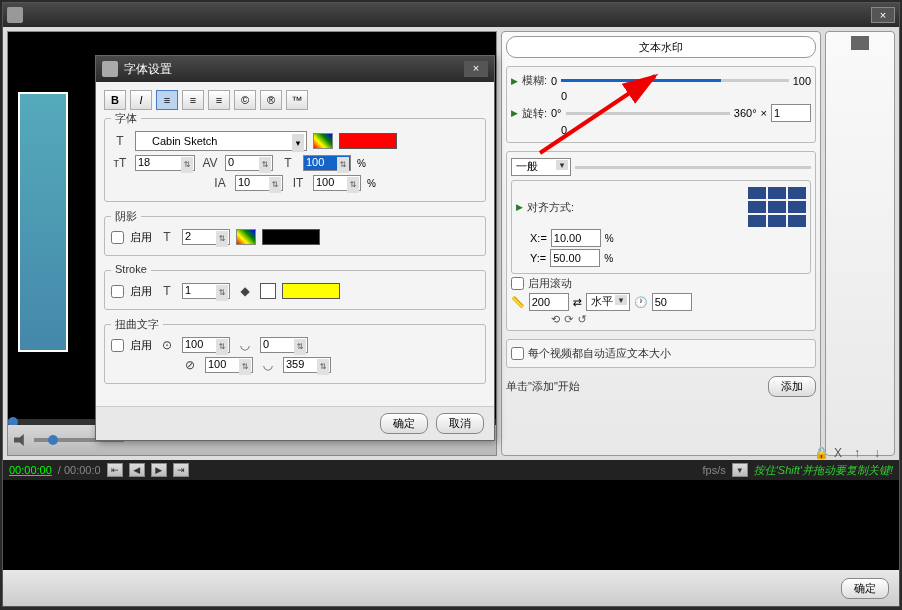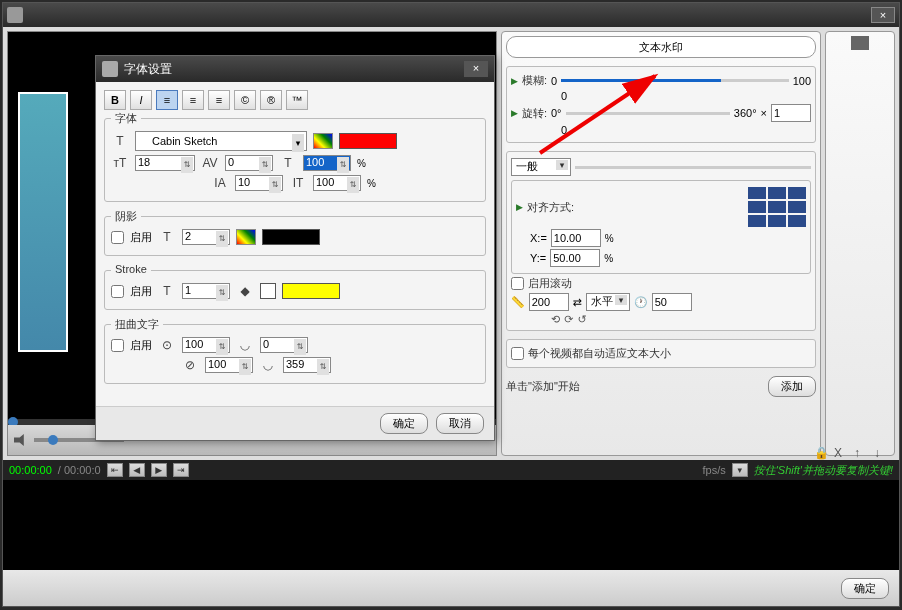--- a/index.html
+++ b/index.html
@@ -51,21 +51,21 @@
 .btn { padding: 2px 12px; background: linear-gradient(#fff,#ddd); border: 1px solid #888; border-radius: 8px; font-size: 11px; cursor: pointer; }
 .hint { font-size: 11px; color: #333; }
 
 .side-tab { display:flex; justify-content:center; margin-bottom:4px; }
 .side-tab .icon { width: 18px; height: 14px; background: #666; }
 .side-actions { position: absolute; bottom: 150px; right: 14px; display:flex; gap: 6px; }
 .icon-btn { width: 14px; height: 14px; color: #555; font-size: 12px; cursor:pointer; }
 
 .timeline-row { height: 20px; background: #222; color: #0f0; font-size: 11px; display: flex; align-items: center; padding: 0 6px; gap: 6px; }
 .timeline-row .msg { color: #3c3; font-style: italic; margin-left: auto; }
-.tl-time { color: #0f0; }
+.tl-time { color: #0f0; text-decoration: underline; }
 .tl-gray { color: #888; }
 
 .track-area { height: 90px; background: #000; position: relative; }
 .footer { height: 36px; background: linear-gradient(#e8e8e8,#ccc); display: flex; align-items: center; justify-content: flex-end; padding: 0 10px; }
 
 
 .dialog { position: absolute; left: 95px; top: 55px; width: 400px; background: #f4f4f4; border: 1px solid #666; box-shadow: 2px 2px 8px rgba(0,0,0,0.4); z-index: 10; }
 .dlg-title { height: 26px; background: linear-gradient(#4a4a4a,#2a2a2a); color: #fff; display: flex; align-items: center; padding: 0 6px; font-size: 12px; }
 .dlg-title .icon { width: 16px; height: 16px; background: #aaa; margin-right: 6px; border-radius:2px; }
 .dlg-title .close { margin-left: auto; width: 24px; height: 16px; background: #555; text-align: center; line-height: 14px; font-size: 11px; cursor:pointer; }

